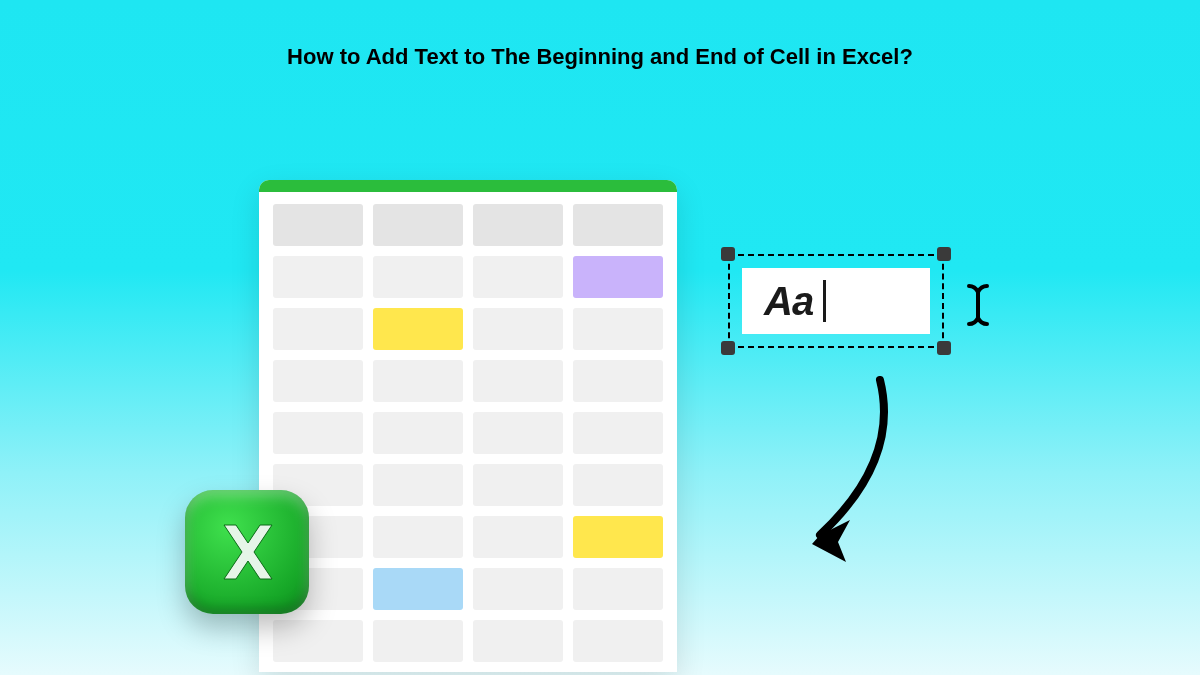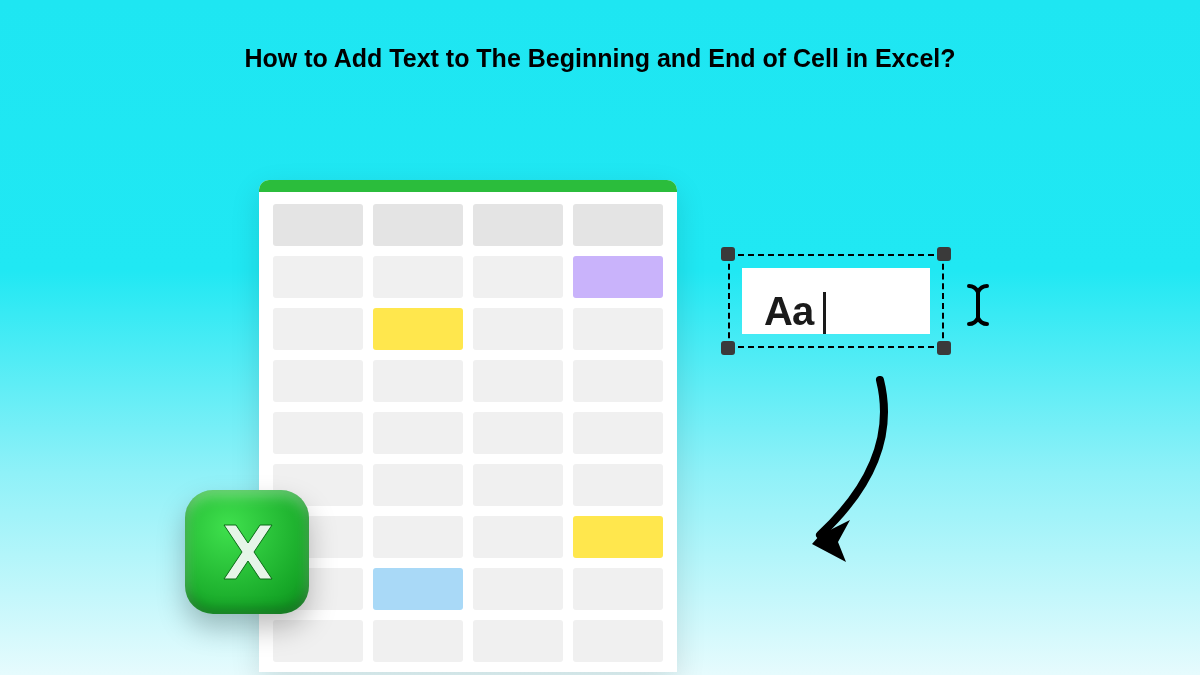--- a/index.html
+++ b/index.html
@@ -8,21 +8,21 @@
     height: 675px;
     background: linear-gradient(to bottom, #1ee6f2 0%, #20e8f3 40%, #8ff1f8 70%, #e6fbfd 100%);
     font-family: -apple-system, BlinkMacSystemFont, "Segoe UI", Arial, sans-serif;
     position: relative;
     overflow: hidden;
   }
 
   .title {
     text-align: center;
     padding-top: 42px;
-    font-size: 25px;
+    font-size: 22px;
     font-weight: 700;
     color: #000;
     line-height: 1.35;
   }
 
   
   .spreadsheet {
     position: absolute;
     left: 259px;
     top: 180px;
@@ -94,22 +94,23 @@
   }
   .handle.tl { left: -7px; top: -7px; }
   .handle.tr { right: -7px; top: -7px; }
   .handle.bl { left: -7px; bottom: -7px; }
   .handle.br { right: -7px; bottom: -7px; }
   .textbox-inner {
     position: absolute;
     left: 14px; right: 14px; top: 14px; bottom: 14px;
     background: #fff;
     display: flex;
-    align-items: flex-end;
+    align-items: center;
     padding-left: 22px;
+    font-style: italic;
   }
   .aa-text {
     font-weight: 800;
     font-size: 40px;
     color: #1a1a1a;
     letter-spacing: -1px;
   }
   .caret {
     width: 3px;
     height: 42px;

